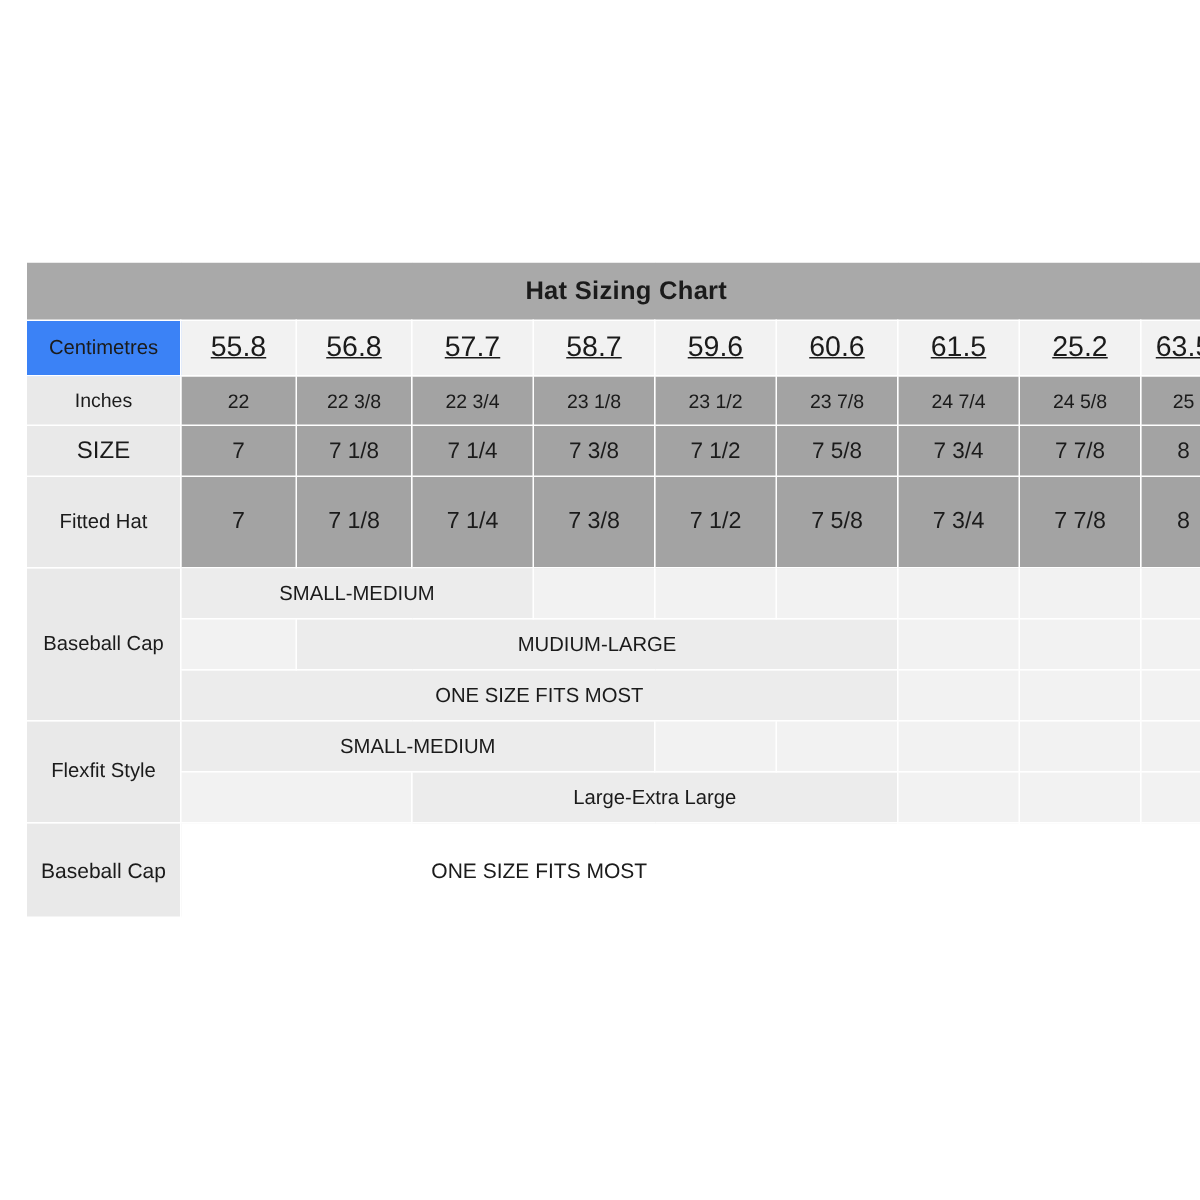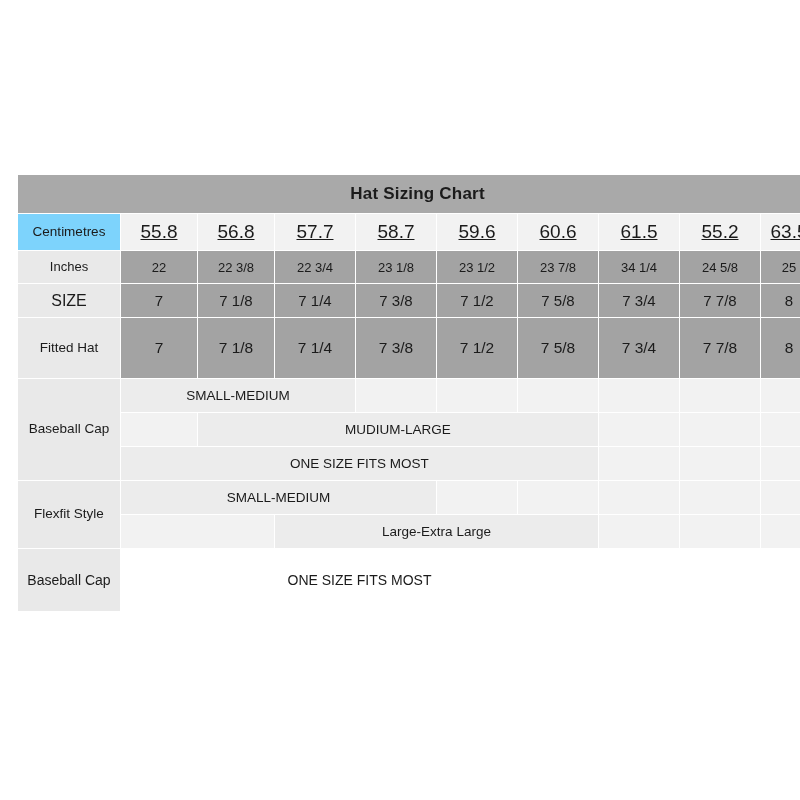--- a/index.html
+++ b/index.html
@@ -54,21 +54,21 @@
     font-size: 14px;
   }
   .cm-row td.cell {
     font-size: 19px;
     height: 36px;
     background: #f2f2f2;
     text-decoration: underline;
   }
   .cm-row td.rowhead {
     font-size: 13.5px;
-    background: #7dd3fc;
+    background: #3b82f6;
   }
   .in-row td {
     height: 32px;
     font-size: 13px;
   }
   .size-row td {
     height: 33px;
     font-size: 15px;
   }
   .size-row td.rowhead {
@@ -126,33 +126,33 @@
 
         <tr class="cm-row">
           <td class="rowhead">Centimetres</td>
           <td class="cell">55.8</td>
           <td class="cell">56.8</td>
           <td class="cell">57.7</td>
           <td class="cell">58.7</td>
           <td class="cell">59.6</td>
           <td class="cell">60.6</td>
           <td class="cell">61.5</td>
-          <td class="cell">55.2</td>
+          <td class="cell">25.2</td>
           <td class="cell">63.5</td>
         </tr>
 
         <tr class="in-row">
           <td class="rowhead">Inches</td>
           <td class="cell">22</td>
           <td class="cell">22 3/8</td>
           <td class="cell">22 3/4</td>
           <td class="cell">23 1/8</td>
           <td class="cell">23 1/2</td>
           <td class="cell">23 7/8</td>
-          <td class="cell">34 1/4</td>
+          <td class="cell">24 7/4</td>
           <td class="cell">24 5/8</td>
           <td class="cell">25</td>
         </tr>
 
         <tr class="size-row">
           <td class="rowhead">SIZE</td>
           <td class="cell">7</td>
           <td class="cell">7 1/8</td>
           <td class="cell">7 1/4</td>
           <td class="cell">7 3/8</td>

